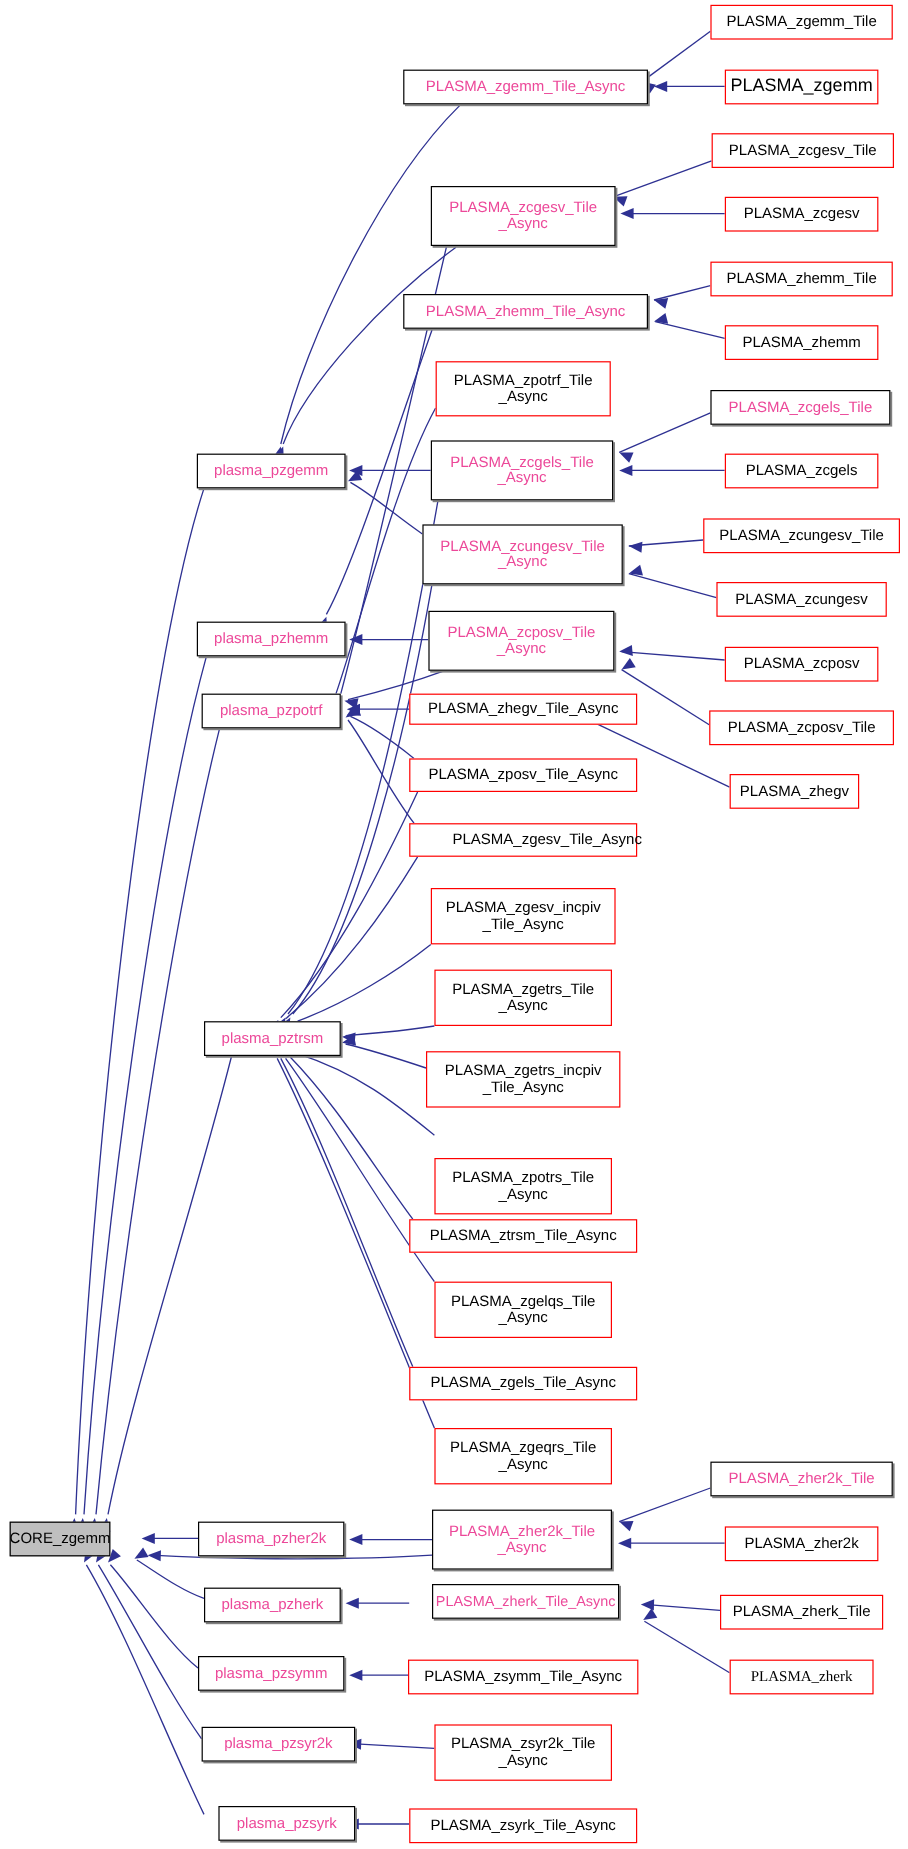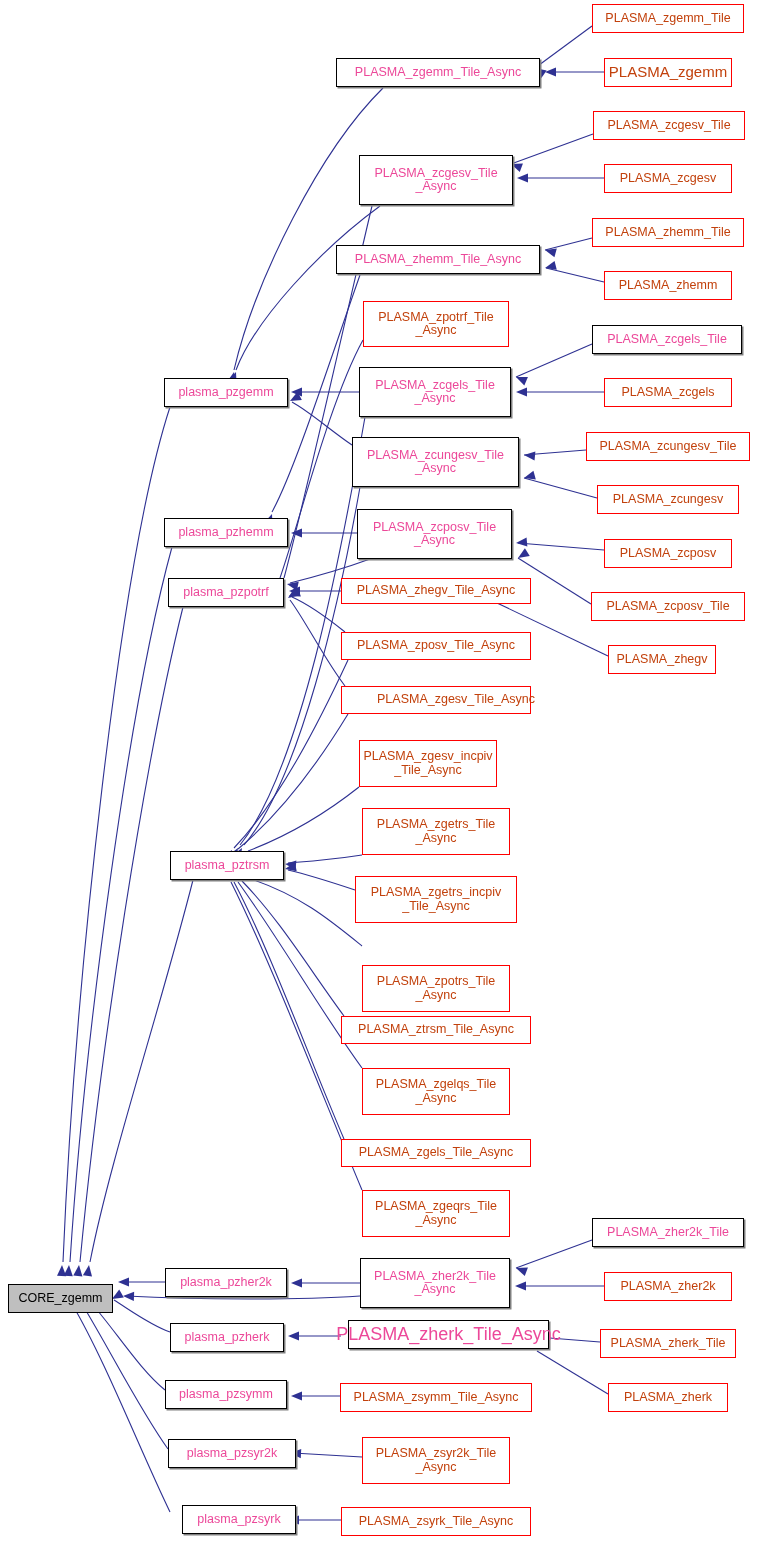--- a/index.html
+++ b/index.html
@@ -4,21 +4,21 @@
 <title>CORE_zgemm call graph</title>
 <style>
   html,body{margin:0;padding:0;background:#ffffff;}
   body{font-family:"Liberation Sans","DejaVu Sans",sans-serif;}
   #canvas{position:relative;width:757px;height:1541px;background:#ffffff;overflow:hidden;}
   #edges{position:absolute;left:0;top:0;width:757px;height:1541px;pointer-events:none;}
   .node{position:absolute;box-sizing:border-box;display:flex;align-items:center;justify-content:center;
         text-align:center;line-height:1.08;background:#ffffff;}
   .node span{display:block;padding:0 4px;}
   .n-black{border:1px solid #000000;color:#ec4899;}
-  .n-red{border:1.5px solid #ff0000;color:#c2410c;}
+  .n-red{border:1.5px solid #ff0000;color:#000000;}
   .n-gray{border:1px solid #000000;background:#bfbfbf;color:#000000;}
   .shadow{box-shadow:1.5px 1.5px 0 0 #808080;}
 </style>
 </head>
 <body>
 
 <div id="canvas">
   <svg id="edges" viewBox="0 0 757 1541">
       <path d="M 592,26 L 535,68" fill="none" stroke="#2e3192" stroke-width="1.1"></path>
       <polygon points="535,68 546.6491240943938,70.54124139613214 541.3722208799641,78.07744020359087" fill="#2e3192"></polygon>
@@ -127,21 +127,21 @@
       <path d="M 340,1396 L 294,1396" fill="none" stroke="#2e3192" stroke-width="1.1"></path>
       <polygon points="291,1396 302,1391.4 302,1400.6" fill="#2e3192"></polygon>
       <path d="M 362,1457 L 293,1453" fill="none" stroke="#2e3192" stroke-width="1.1"></path>
       <polygon points="290,1453 301.22567028101787,1448.9819996588012 300.7441794835828,1458.1693913785434" fill="#2e3192"></polygon>
       <path d="M 341,1520 L 291,1520" fill="none" stroke="#2e3192" stroke-width="1.1"></path>
       <polygon points="288,1520 299,1515.4 299,1524.6" fill="#2e3192"></polygon>
       <path d="M 360,1296 C 300,1300 200,1300 126,1296" fill="none" stroke="#2e3192" stroke-width="1.1"></path>
       <polygon points="123,1296 134.15383678204154,1291.7866966594397 133.83276141237855,1300.9810922680153" fill="#2e3192"></polygon>
     </svg>
   <div id="node-layer">
-      <div class="node n-gray" style="left: 8px; top: 1268px; width: 105px; height: 29px; font-size: 12.5px; margin-top: 16px;">
+      <div class="node n-gray" style="left: 8px; top: 1268px; width: 84px; height: 29px; font-size: 12.5px;">
         <span>CORE_zgemm</span>
       </div>
       <div class="node n-red" style="left: 592px; top: 4px; width: 152px; height: 29px; font-size: 12.5px;">
         <span>PLASMA_zgemm_Tile</span>
       </div>
       <div class="node n-black shadow" style="left: 336px; top: 58px; width: 204px; height: 29px; font-size: 12.5px;">
         <span>PLASMA_zgemm_Tile_Async</span>
       </div>
       <div class="node n-red" style="left: 604px; top: 58px; width: 128px; height: 29px; font-size: 15px;">
         <span>PLASMA_zgemm</span>
@@ -208,21 +208,21 @@
       </div>
       <div class="node n-red" style="left: 341px; top: 632px; width: 190px; height: 28px; font-size: 12.5px;">
         <span>PLASMA_zposv_Tile_Async</span>
       </div>
       <div class="node n-red" style="left: 608px; top: 645px; width: 108px; height: 29px; font-size: 12.5px; text-align: center;">
         <span>PLASMA_zhegv</span>
       </div>
       <div class="node n-red" style="left: 341px; top: 686px; width: 190px; height: 28px; font-size: 12.5px; padding-left: 40px;">
         <span>PLASMA_zgesv_Tile_Async</span>
       </div>
-      <div class="node n-red" style="left: 359px; top: 740px; width: 138px; height: 47px; font-size: 12.5px;">
+      <div class="node n-red" style="left: 359px; top: 740px; width: 154px; height: 47px; font-size: 12.5px;">
         <span>PLASMA_zgesv_incpiv<br>_Tile_Async</span>
       </div>
       <div class="node n-red" style="left: 362px; top: 808px; width: 148px; height: 47px; font-size: 12.5px;">
         <span>PLASMA_zgetrs_Tile<br>_Async</span>
       </div>
       <div class="node n-black shadow" style="left: 170px; top: 851px; width: 114px; height: 29px; font-size: 12.5px;">
         <span>plasma_pztrsm</span>
       </div>
       <div class="node n-red" style="left: 355px; top: 876px; width: 162px; height: 47px; font-size: 12.5px;">
         <span>PLASMA_zgetrs_incpiv<br>_Tile_Async</span>
@@ -250,33 +250,33 @@
       </div>
       <div class="node n-black shadow" style="left: 165px; top: 1268px; width: 122px; height: 29px; font-size: 12.5px;">
         <span>plasma_pzher2k</span>
       </div>
       <div class="node n-red" style="left: 604px; top: 1272px; width: 128px; height: 29px; font-size: 12.5px;">
         <span>PLASMA_zher2k</span>
       </div>
       <div class="node n-black shadow" style="left: 170px; top: 1323px; width: 114px; height: 29px; font-size: 12.5px;">
         <span>plasma_pzherk</span>
       </div>
-      <div class="node n-black shadow" style="left: 348px; top: 1320px; width: 201px; height: 29px; font-size: 18px;">
+      <div class="node n-black shadow" style="left: 360px; top: 1320px; width: 156px; height: 29px; font-size: 12px;">
         <span>PLASMA_zherk_Tile_Async</span>
       </div>
       <div class="node n-red" style="left: 600px; top: 1329px; width: 136px; height: 29px; font-size: 12.5px;">
         <span>PLASMA_zherk_Tile</span>
       </div>
       <div class="node n-black shadow" style="left: 165px; top: 1380px; width: 122px; height: 29px; font-size: 12.5px;">
         <span>plasma_pzsymm</span>
       </div>
       <div class="node n-red" style="left: 340px; top: 1383px; width: 192px; height: 29px; font-size: 12.5px;">
         <span>PLASMA_zsymm_Tile_Async</span>
       </div>
-      <div class="node n-red" style="left: 608px; top: 1383px; width: 120px; height: 29px; font-size: 12.5px;">
+      <div class="node n-red" style="left: 608px; top: 1383px; width: 120px; height: 29px; font-size: 12.5px; font-family: Liberation Serif, serif;">
         <span>PLASMA_zherk</span>
       </div>
       <div class="node n-black shadow" style="left: 168px; top: 1439px; width: 128px; height: 29px; font-size: 12.5px;">
         <span>plasma_pzsyr2k</span>
       </div>
       <div class="node n-red" style="left: 362px; top: 1437px; width: 148px; height: 47px; font-size: 12.5px;">
         <span>PLASMA_zsyr2k_Tile<br>_Async</span>
       </div>
       <div class="node n-black shadow" style="left: 182px; top: 1505px; width: 114px; height: 29px; font-size: 12.5px;">
         <span>plasma_pzsyrk</span>

